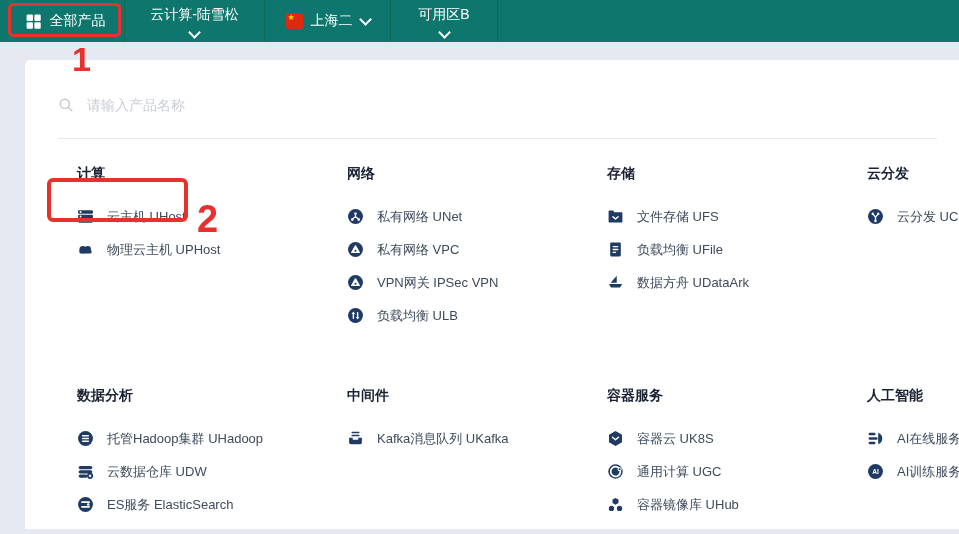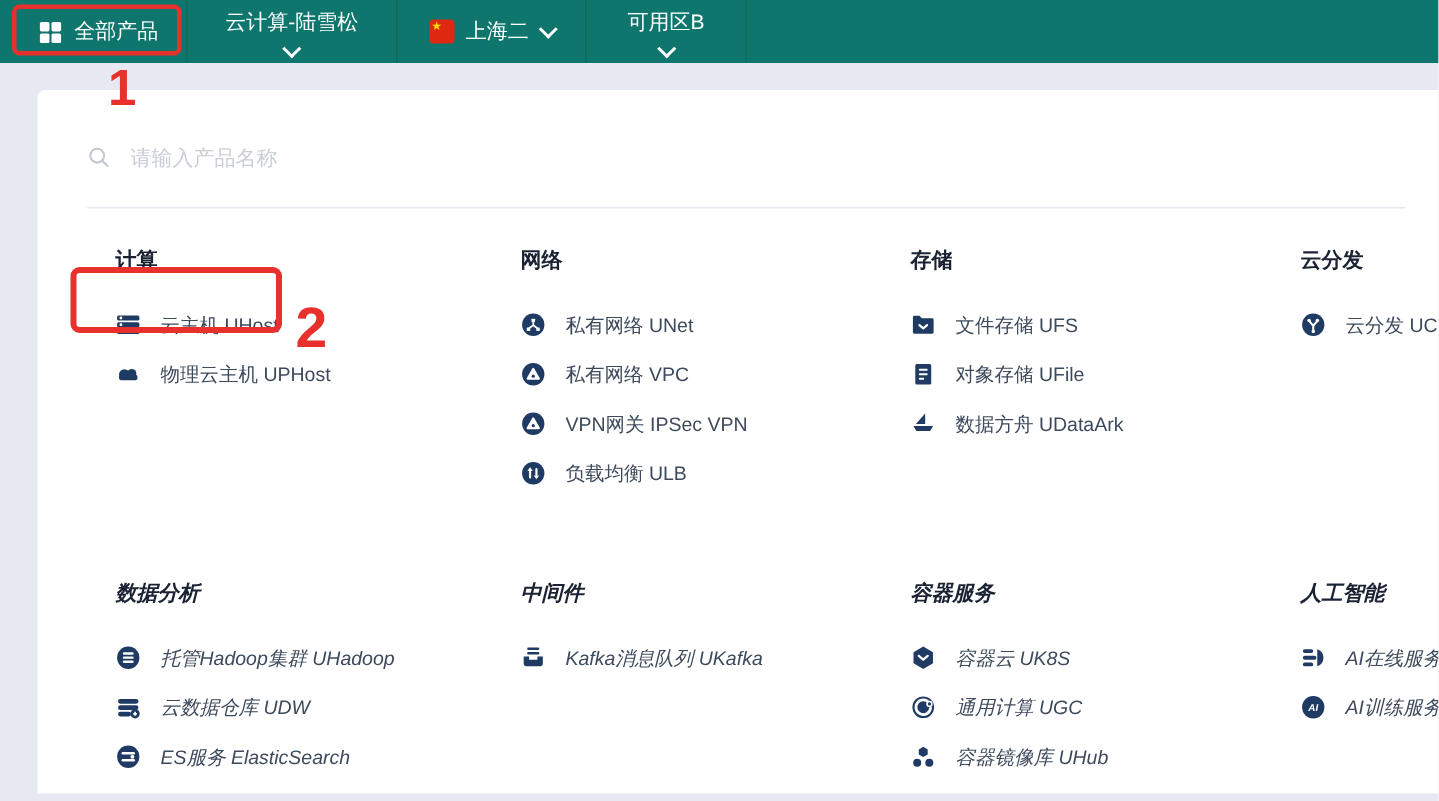--- a/index.html
+++ b/index.html
@@ -23,21 +23,21 @@
   
   .panel{position:absolute;left:25px;top:60px;right:0;bottom:5px;background:#fff;
          border-top-left-radius:5px;overflow:hidden;}
   .search-row{display:flex;align-items:center;gap:11px;margin:36px 22px 0 33px;
               padding-bottom:24px;border-bottom:1px solid #e6e9ef;}
   .search-row .ic{width:16px;height:16px;}
   .search-input{border:none;outline:none;flex:1;font-size:14px;color:#333;background:transparent;
                 font-family:"Liberation Sans","DejaVu Sans",sans-serif;}
   .search-input::placeholder{color:#c9cdd6;}
   .grid{display:grid;grid-template-columns:270px 260px 260px 1fr;padding-left:33px;margin-top:26px;margin-left:19px;}
-  .grid.row2{margin-top:55px;font-style:italic;}
+  .grid.row2{margin-top:55px;}
   .stitle{font-size:14px;font-weight:bold;color:#1a2233;height:19px;margin-bottom:16px;}
   .item{height:33px;display:flex;align-items:center;gap:13px;cursor:pointer;white-space:nowrap;}
   .ilabel{font-size:13px;color:#3d4a5c;}
   
   .anno-box{position:absolute;border:4px solid #e8312c;border-radius:6px;box-sizing:border-box;pointer-events:none;}
   .anno-box.b1{left:8px;top:3px;width:113px;height:34px;border-width:3px;border-radius:5px;}
   .anno-box.b2{left:47px;top:178px;width:141px;height:44px;}
   .anno-num{position:absolute;color:#e8312c;font-weight:600;pointer-events:none;line-height:1;}
   .anno-num.n1{left:72px;top:42px;font-size:34px;}
   .anno-num.n2{left:197px;top:200px;font-size:38px;}
@@ -188,21 +188,21 @@
         <span class="ic">
           <svg viewBox="0 0 16 16">
               <rect x="3" y="1.5" width="10" height="13" rx="1" fill="#1f3a63"></rect>
               <g fill="#fff">
                 <rect x="5.2" y="4.6" width="5.6" height="1.2" rx=".6"></rect>
                 <rect x="5.2" y="7.4" width="5.6" height="1.2" rx=".6"></rect>
                 <rect x="5.2" y="10.2" width="3.4" height="1.2" rx=".6"></rect>
               </g>
             </svg>
         </span>
-        <span class="ilabel">对象存储 UFile</span>
+        <span class="ilabel">负载均衡 UFile</span>
       </div>
       <div class="item">
         <span class="ic">
           <svg viewBox="0 0 16 16" fill="#1f3a63">
               <path d="M9.2 1.6v6.6H3.4z"></path>
               <path d="M1.8 9.4h12.4l-1.9 3.2H3.7z"></path>
             </svg>
         </span>
         <span class="ilabel">数据方舟 UDataArk</span>
       </div>

